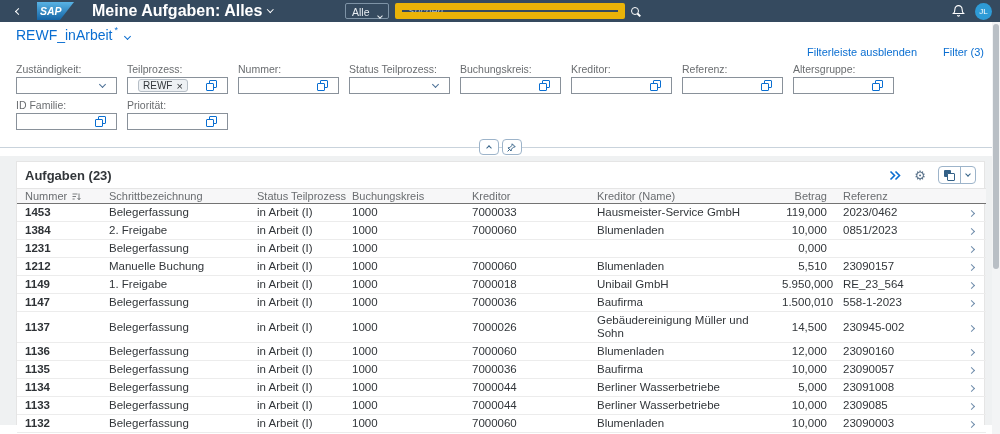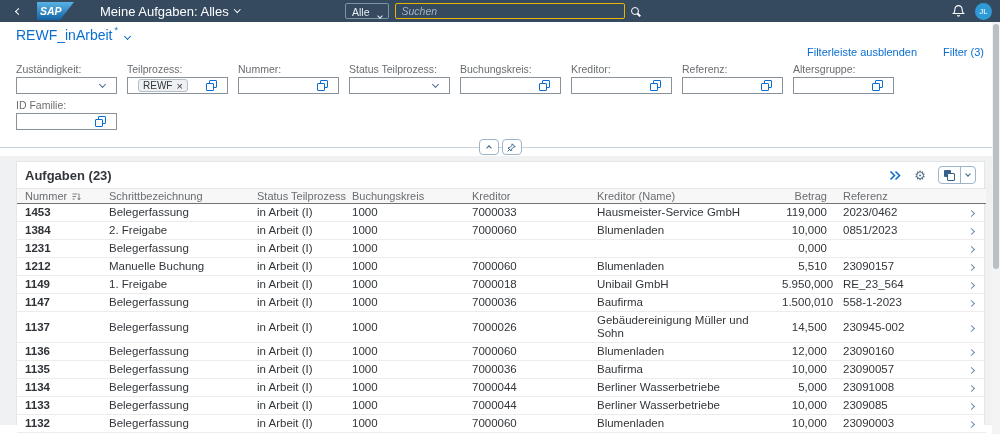--- a/index.html
+++ b/index.html
@@ -9,27 +9,27 @@
 
   
   .shell { position:relative; height:22px; background:#354a5f; display:flex; align-items:center; padding:0 10px; }
   .shell-left { display:flex; align-items:center; gap:10px; }
   .back-btn { color:#fff; display:flex; align-items:center; padding:0 6px; cursor:pointer; }
   .chev { display:inline-block; width:5px; height:5px; border-right:1.4px solid currentColor; border-bottom:1.4px solid currentColor; }
   .chev-down { transform:rotate(45deg); margin-top:-3px; }
   .chev-left { transform:rotate(135deg); }
   .chev-right { transform:rotate(-45deg); }
   .sap-logo { display:block; }
-  .shell-title { color:#fff; font-weight:normal; font-size:13px; display:flex; align-items:center; gap:6px; margin-left:16px; cursor:pointer; }
+  .shell-title { color:#fff; font-weight:bold; font-size:16px; display:flex; align-items:center; gap:6px; margin-left:8px; cursor:pointer; }
   .shell-title .chev { width:4.5px; height:4.5px; border-width:1.2px; }
   .shell-search { position:absolute; left:345px; top:3px; display:flex; align-items:center; gap:6px; }
   .scope-box { height:16px; border:1px solid #7e93a6; border-radius:2px; color:#e9eef3; font-size:10.5px;
     display:flex; align-items:flex-end; gap:8px; padding:0 6px; cursor:pointer; }
   .scope-box .chev { width:4px; height:4px; border-width:1.1px; }
-  .shell-input { width:230px; height:16px; background:transparent; border:1px solid #eab308; border-radius:2px;
+  .shell-input { width:230px; height:16px; background:transparent; border:7px solid #eab308; border-radius:2px;
     color:#fff; font-size:10.5px; padding:0 6px; outline:none; font-family:"Liberation Sans",sans-serif; }
   .shell-input::placeholder { color:#a6b4c2; font-style:italic; }
   .magnifier { width:8px; height:8px; border:1.5px solid #fff; border-radius:50%; position:relative; display:inline-block; cursor:pointer; }
   .magnifier::after { content:""; position:absolute; width:4px; height:1.5px; background:#fff; transform:rotate(45deg); right:-3px; bottom:-1px; }
   .shell-right { position:absolute; right:8px; top:0; height:22px; display:flex; align-items:center; gap:10px; }
   .bell { display:flex; cursor:pointer; }
   .avatar { width:17px; height:17px; border-radius:50%; background:#2e9bd6; color:#fff; font-size:8px; font-weight:normal;
     display:flex; align-items:center; justify-content:center; cursor:pointer; }
 
   
@@ -205,20 +205,27 @@
       </div>
       <div class="ffield" data-name="filter-field">
         <label class="flabel" data-name="filter-label">Altersgruppe:</label>
         <div class="fcontrol" data-name="filter-input">
           <span class="spacer"></span>
           <span class="vh" data-name="value-help-icon"></span>
         </div>
       </div>
       <div class="ffield" data-name="filter-field">
         <label class="flabel" data-name="filter-label">ID Familie:</label>
+        <div class="fcontrol" data-name="filter-input">
+          <span class="spacer"></span>
+          <span class="vh" data-name="value-help-icon"></span>
+        </div>
+      </div>
+      <div class="ffield" data-name="filter-field">
+        <label class="flabel" data-name="filter-label">Priorität:</label>
         <div class="fcontrol" data-name="filter-input">
           <span class="spacer"></span>
           <span class="vh" data-name="value-help-icon"></span>
         </div>
       </div>
     </div>
 </div>
 
 <div class="divider" data-name="header-divider">
   <div class="div-btns">

